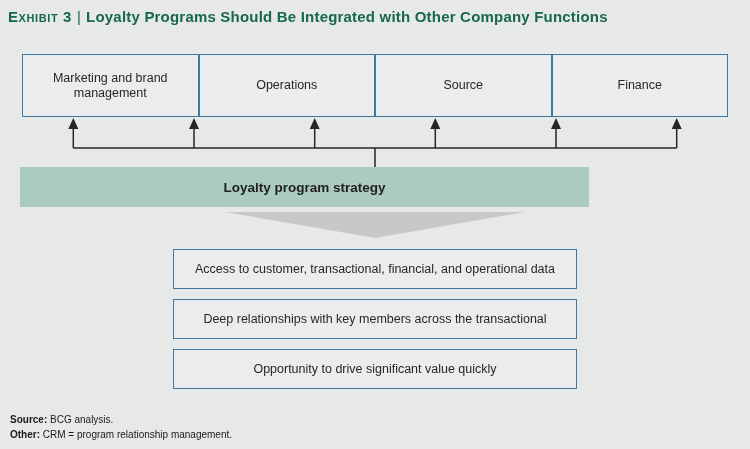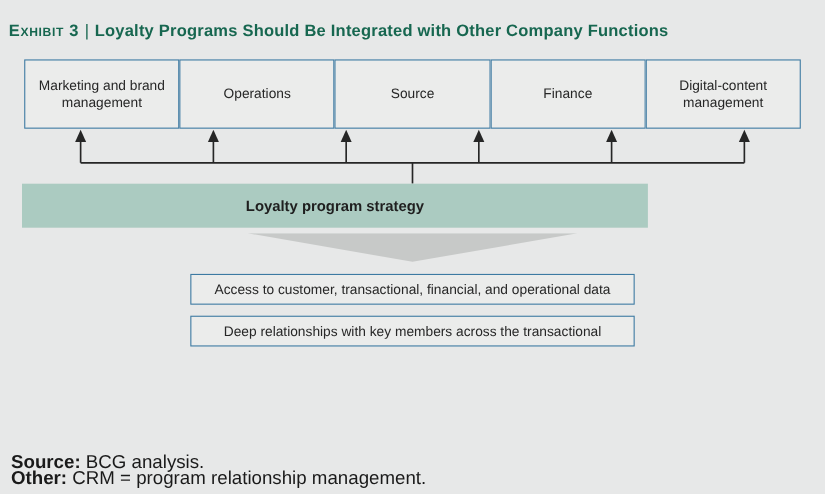--- a/index.html
+++ b/index.html
@@ -19,21 +19,20 @@
   
   .header {
     position: absolute;
     left: 8px;
     top: 8px;
     color: #176750;
     font-size: 15px;
     font-weight: bold;
     letter-spacing: 0.2px;
     white-space: nowrap;
-    margin-top: 12px;
   }
   .exhibit-label {
     font-variant: small-caps;
     font-variant-caps: small-caps;
     letter-spacing: 0.6px;
   }
   .header .sep {
     font-weight: 400;
     padding: 0 5px;
   }
@@ -100,39 +99,39 @@
   .benefits {
     position: absolute;
     left: 173px;
     top: 249px;
     width: 404px;
     display: flex;
     flex-direction: column;
     gap: 10px;
   }
   .benefit-box {
-    height: 28px;
+    height: 40px;
     background: #ebeceb;
     border: 1.6px solid #3d7aa2;
     display: flex;
     align-items: center;
     justify-content: center;
     text-align: center;
     font-size: 12.5px;
     color: #272727;
     padding: 0 8px;
     box-sizing: border-box;
   }
 
   
   .footer {
     position: absolute;
     left: 10px;
     top: 413px;
-    font-size: 17px;
+    font-size: 10px;
     line-height: 14.5px;
     color: #1a1a1a;
   }
   .footer b { font-weight: bold; }
 </style>
 </head>
 <body>
 
 <div class="canvas">
 
@@ -145,23 +144,20 @@
       <span>Marketing and brand management</span>
     </div>
     <div class="func-box">
       <span>Operations</span>
     </div>
     <div class="func-box">
       <span>Source</span>
     </div>
     <div class="func-box">
       <span>Finance</span>
-    </div>
-    <div class="func-box">
-      <span>Digital-content management</span>
     </div>
   </div>
 
   <svg class="connectors" viewBox="0 0 750 50">
 
     <line x1="73.3" y1="31" x2="676.7" y2="31" stroke="#262626" stroke-width="1.5"></line>
 
     <line x1="375" y1="31" x2="375" y2="50" stroke="#262626" stroke-width="1.5"></line>
 
     <line x1="73.3" y1="31" x2="73.3" y2="9" stroke="#262626" stroke-width="1.5"></line>
@@ -187,20 +183,23 @@
     <polygon points="225,0 525,0 375,26" fill="#c7c9c8"></polygon>
   </svg>
 
   <div class="benefits">
     <div class="benefit-box">
       <span>Access to customer, transactional, financial, and operational data</span>
     </div>
     <div class="benefit-box">
       <span>Deep relationships with key members across the transactional</span>
     </div>
+    <div class="benefit-box">
+      <span>Opportunity to drive significant value quickly</span>
+    </div>
   </div>
 
   <div class="footer">
     <div><b>Source:</b><span> BCG analysis.</span></div>
     <div><b>Other:</b><span> CRM = program relationship management.</span></div>
   </div>
 
 </div>
 
 </body></html>

